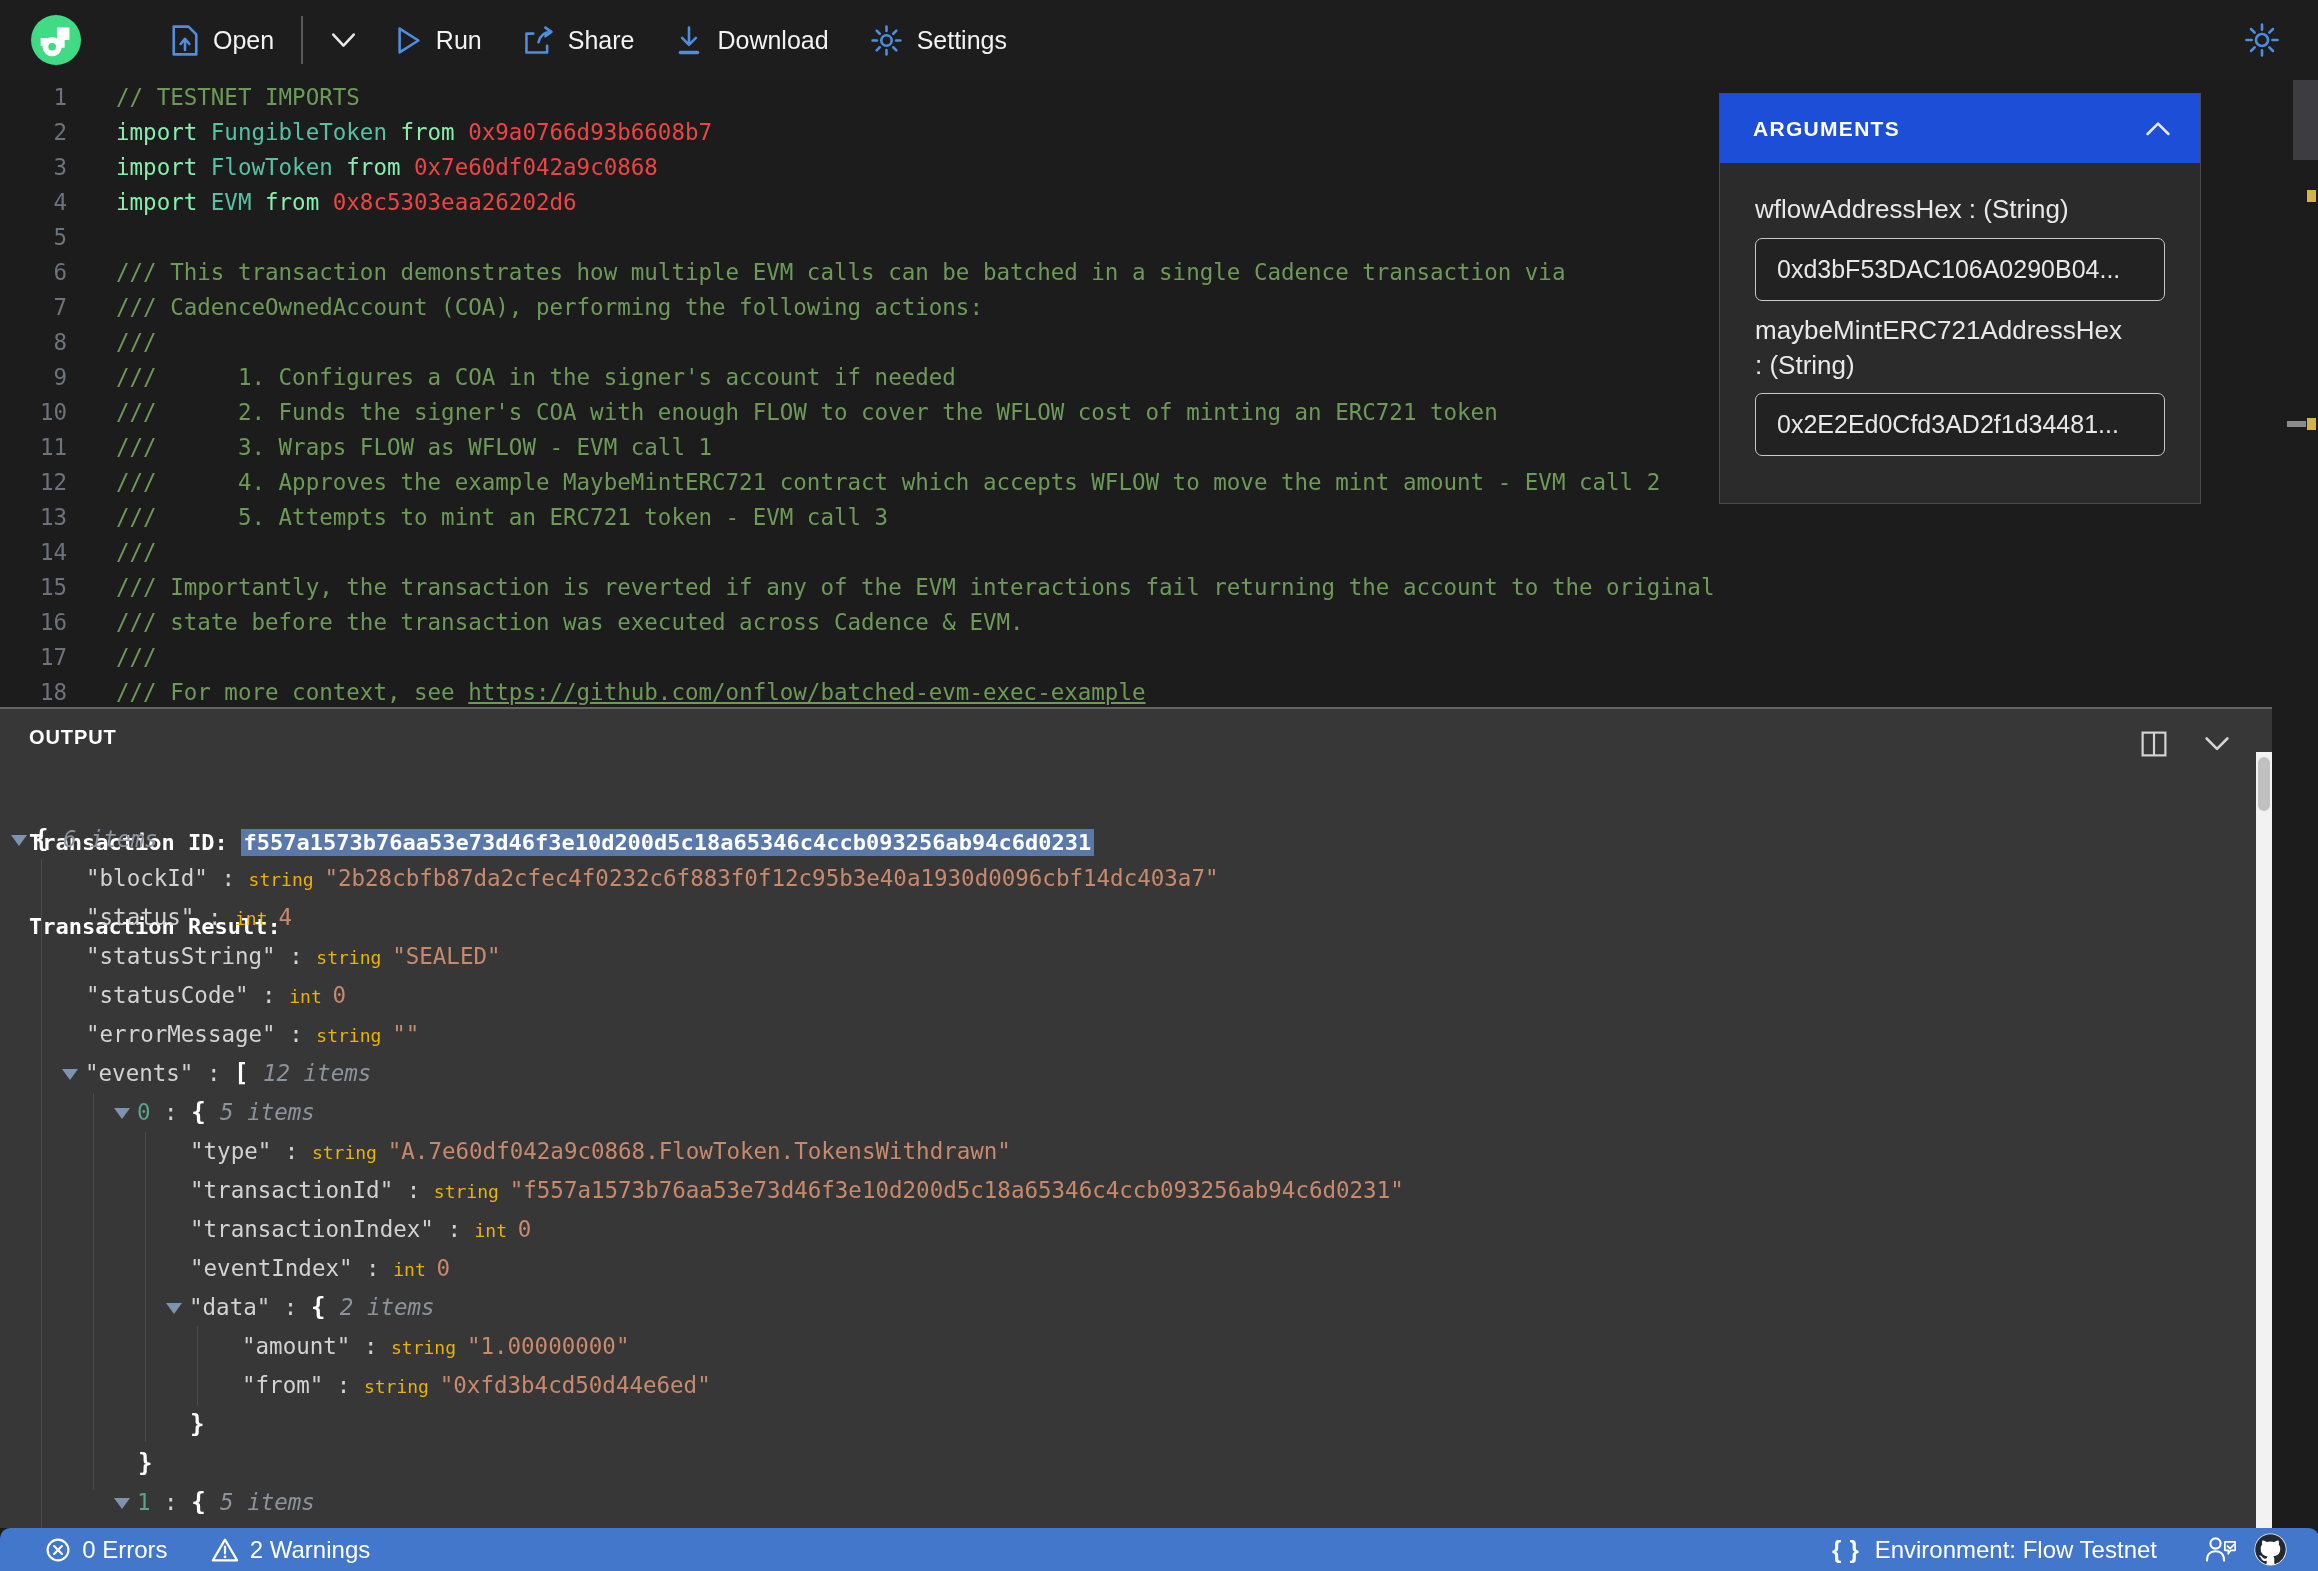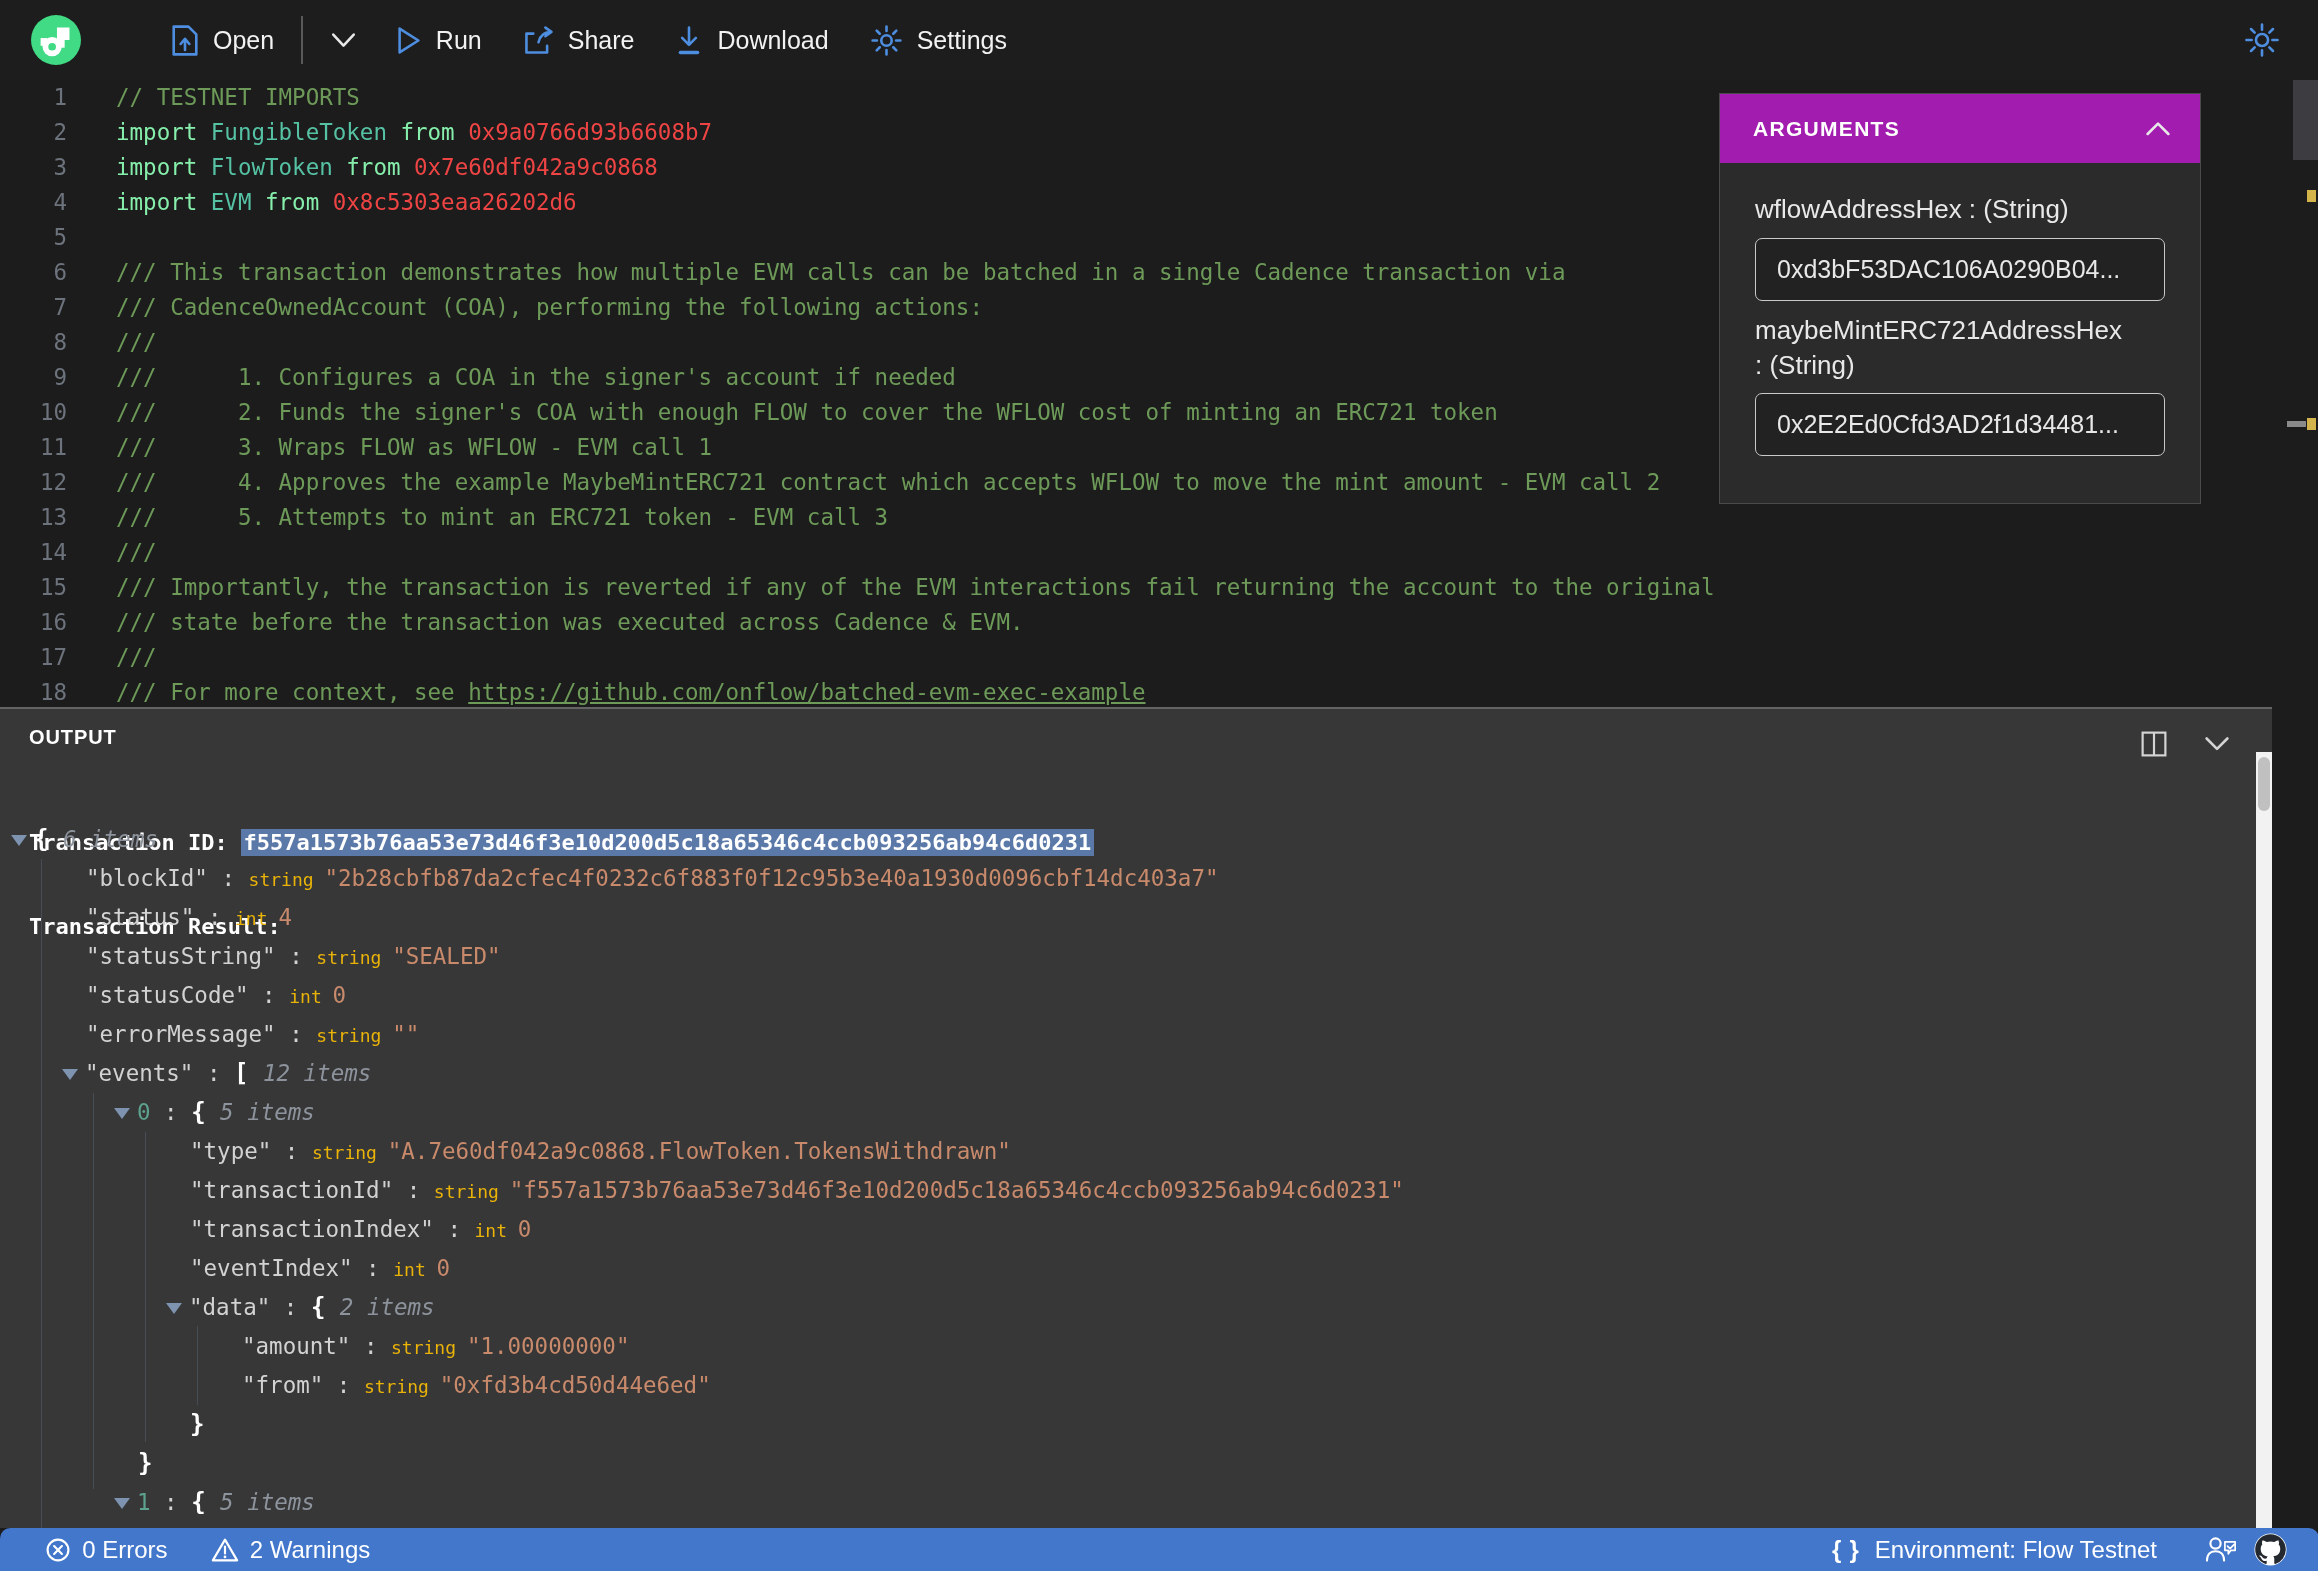--- a/index.html
+++ b/index.html
@@ -23,21 +23,21 @@
   .tk-k{color:#86efac;}
   .tk-t{color:#56c2a4;}
   .tk-l{color:#ef4444;}
   .tk-a{color:#6d9a58;text-decoration:underline;cursor:pointer;}
   .ed-scroll-thumb{position:absolute;right:0;top:0;width:26px;height:80px;background:#3d3d41;}
   .ruler-warn{position:absolute;width:8.6px;height:12px;background:#d2b44a;right:3.5px;}
   .ruler-dash{position:absolute;width:19px;height:6px;background:#8a8a8a;right:13px;}
 
   
   .args{position:absolute;left:1719px;top:93px;width:482px;background:#2b2b2b;border:0.9px solid #4a4a4a;box-sizing:border-box;z-index:3;}
-  .args-header{height:69px;background:#a21caf;display:flex;align-items:center;justify-content:space-between;padding:0 29px 0 33px;}
+  .args-header{height:69px;background:#1d4ed8;display:flex;align-items:center;justify-content:space-between;padding:0 29px 0 33px;}
   .args-title{color:#ffffff;font-size:21px;font-weight:bold;letter-spacing:1.3px;}
   .args-body{padding:17.3px 35px 35px 35px;}
   .arg-label{color:#e8e8e8;font-size:26px;line-height:35px;margin:12px 0 10.4px 0;}
   .arg-input{height:61px;border:1.7px solid #c9c9c9;border-radius:7px;background:#222222;color:#e8e8e8;font-size:25px;line-height:61px;padding-left:21px;margin-bottom:12px;overflow:hidden;white-space:nowrap;}
 
   
   .output{position:absolute;left:0;top:707px;width:2272px;height:821px;background:#373737;border-top:2.6px solid #646464;box-sizing:border-box;overflow:hidden;font-family:"DejaVu Sans Mono",monospace;}
   .output-title{position:absolute;left:29px;top:17.3px;color:#ffffff;font-family:"Liberation Sans",sans-serif;font-size:20px;font-weight:bold;letter-spacing:0.9px;}
   .out-icons{position:absolute;right:41px;top:21px;display:flex;gap:35px;align-items:center;}
   .tx-block{position:absolute;left:29px;top:64px;font-size:22px;font-weight:bold;color:#ffffff;line-height:28px;white-space:pre;}

